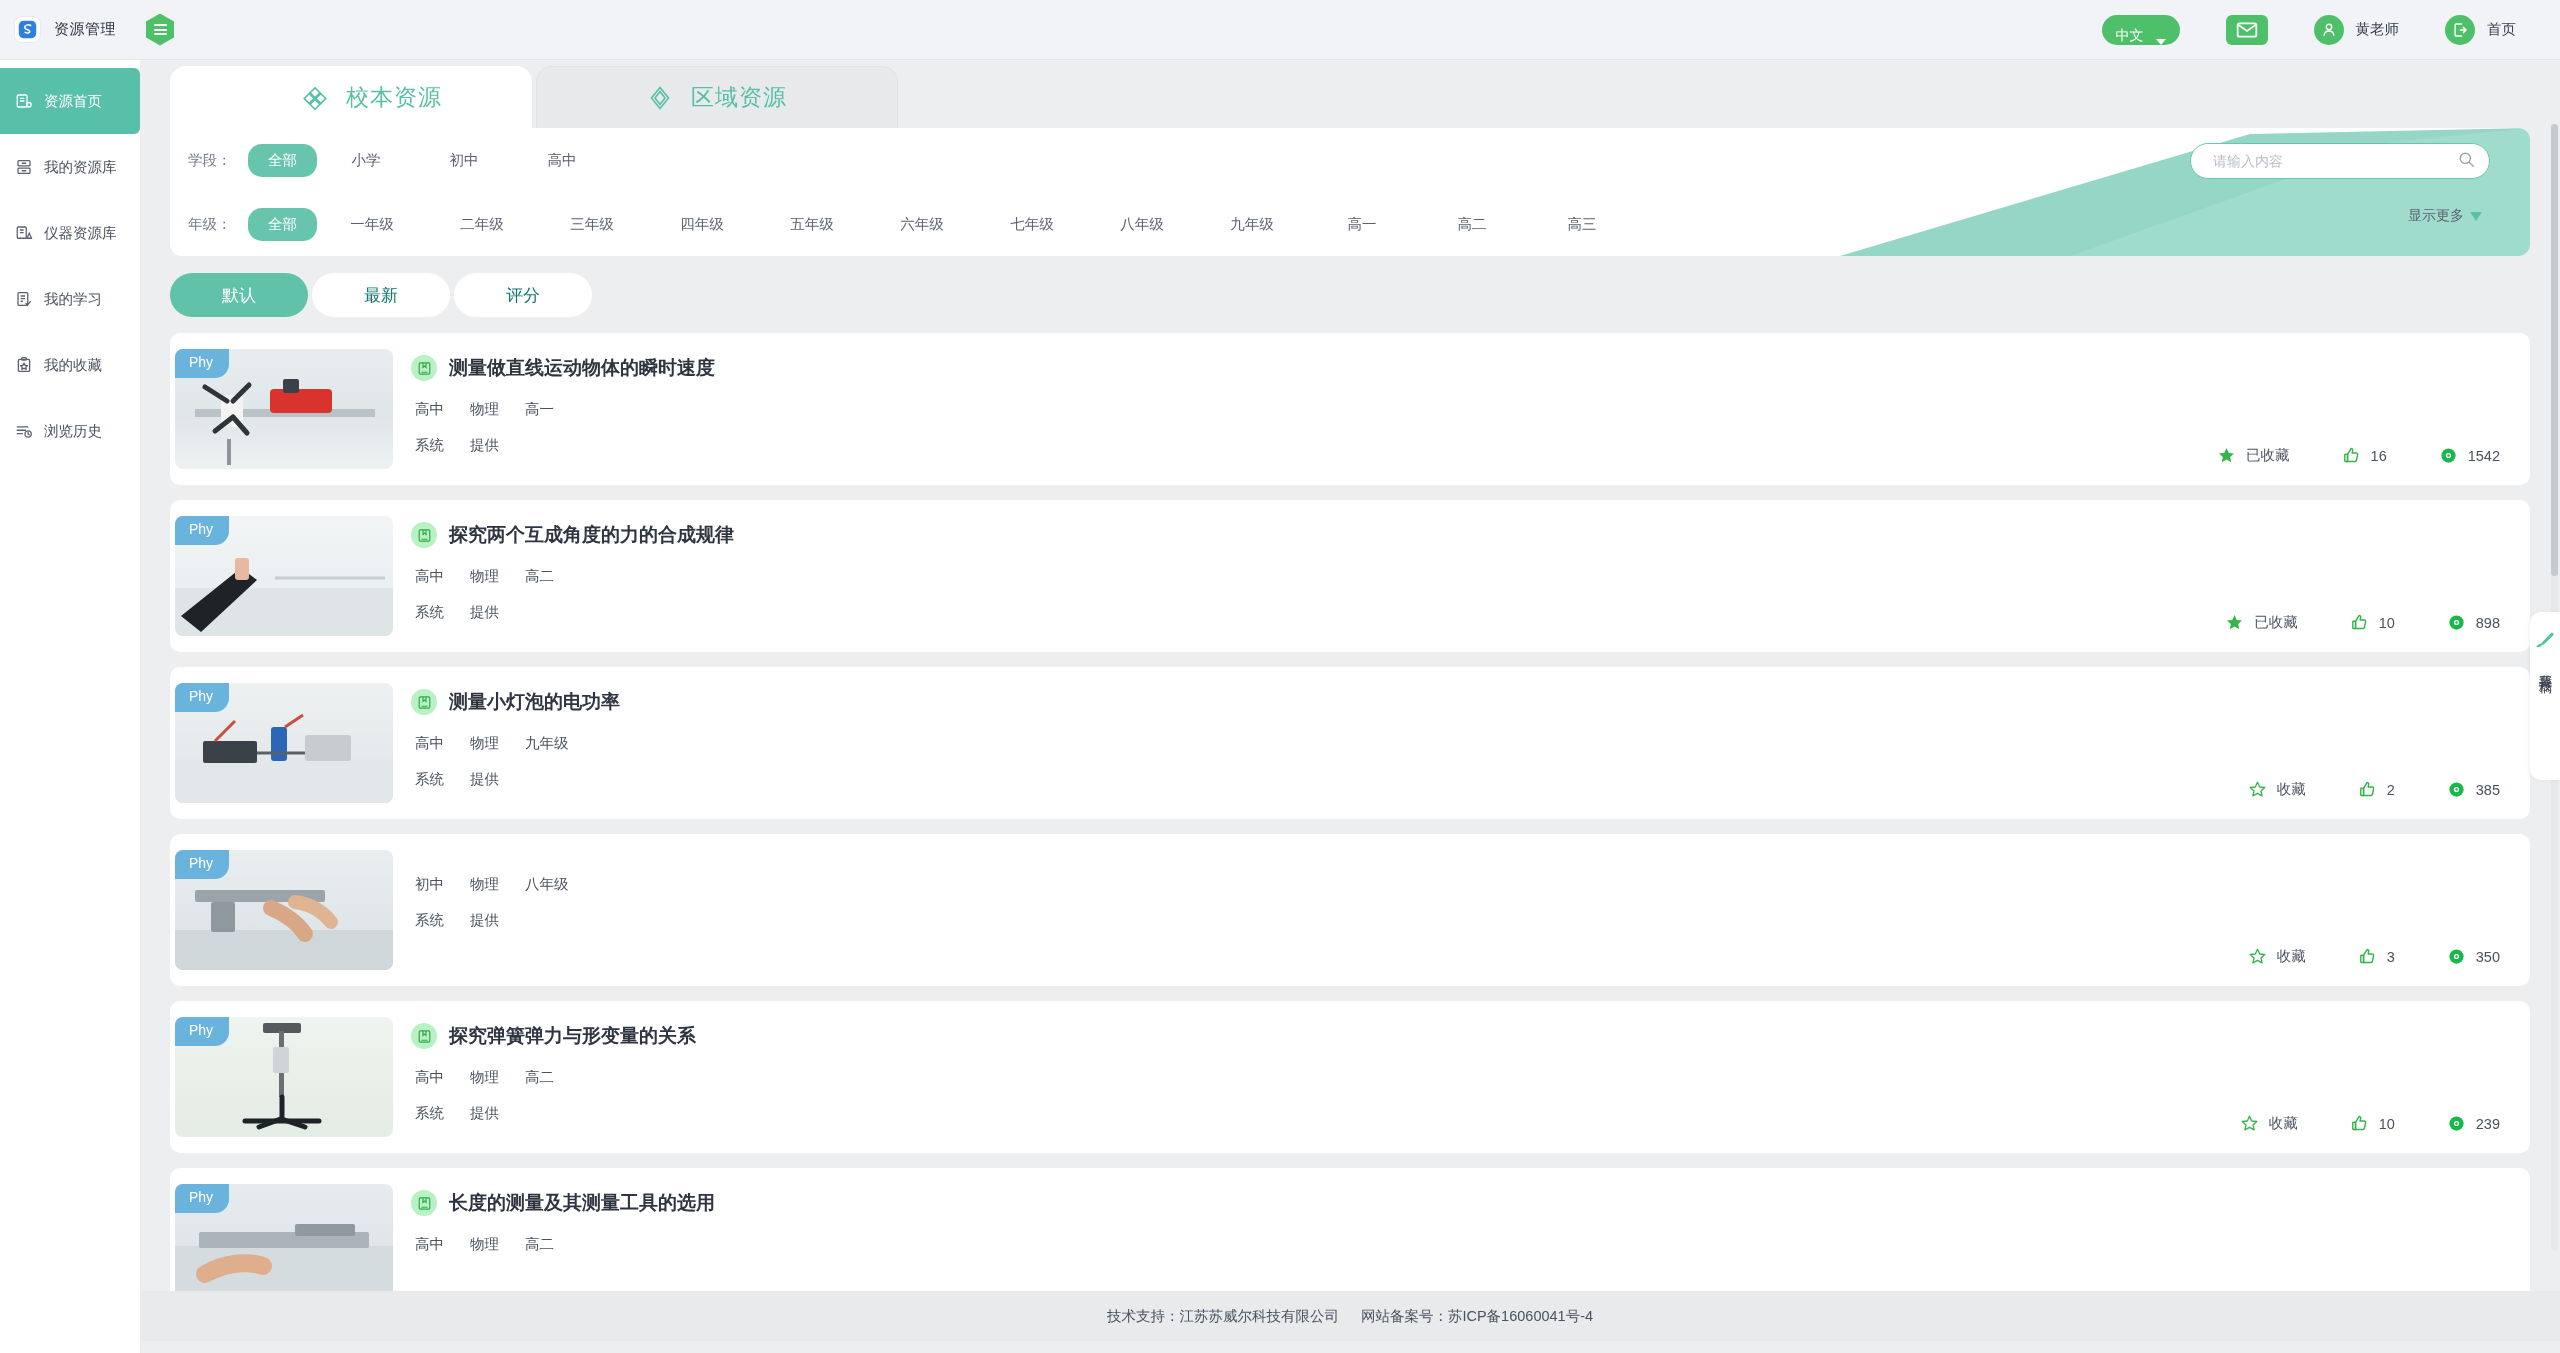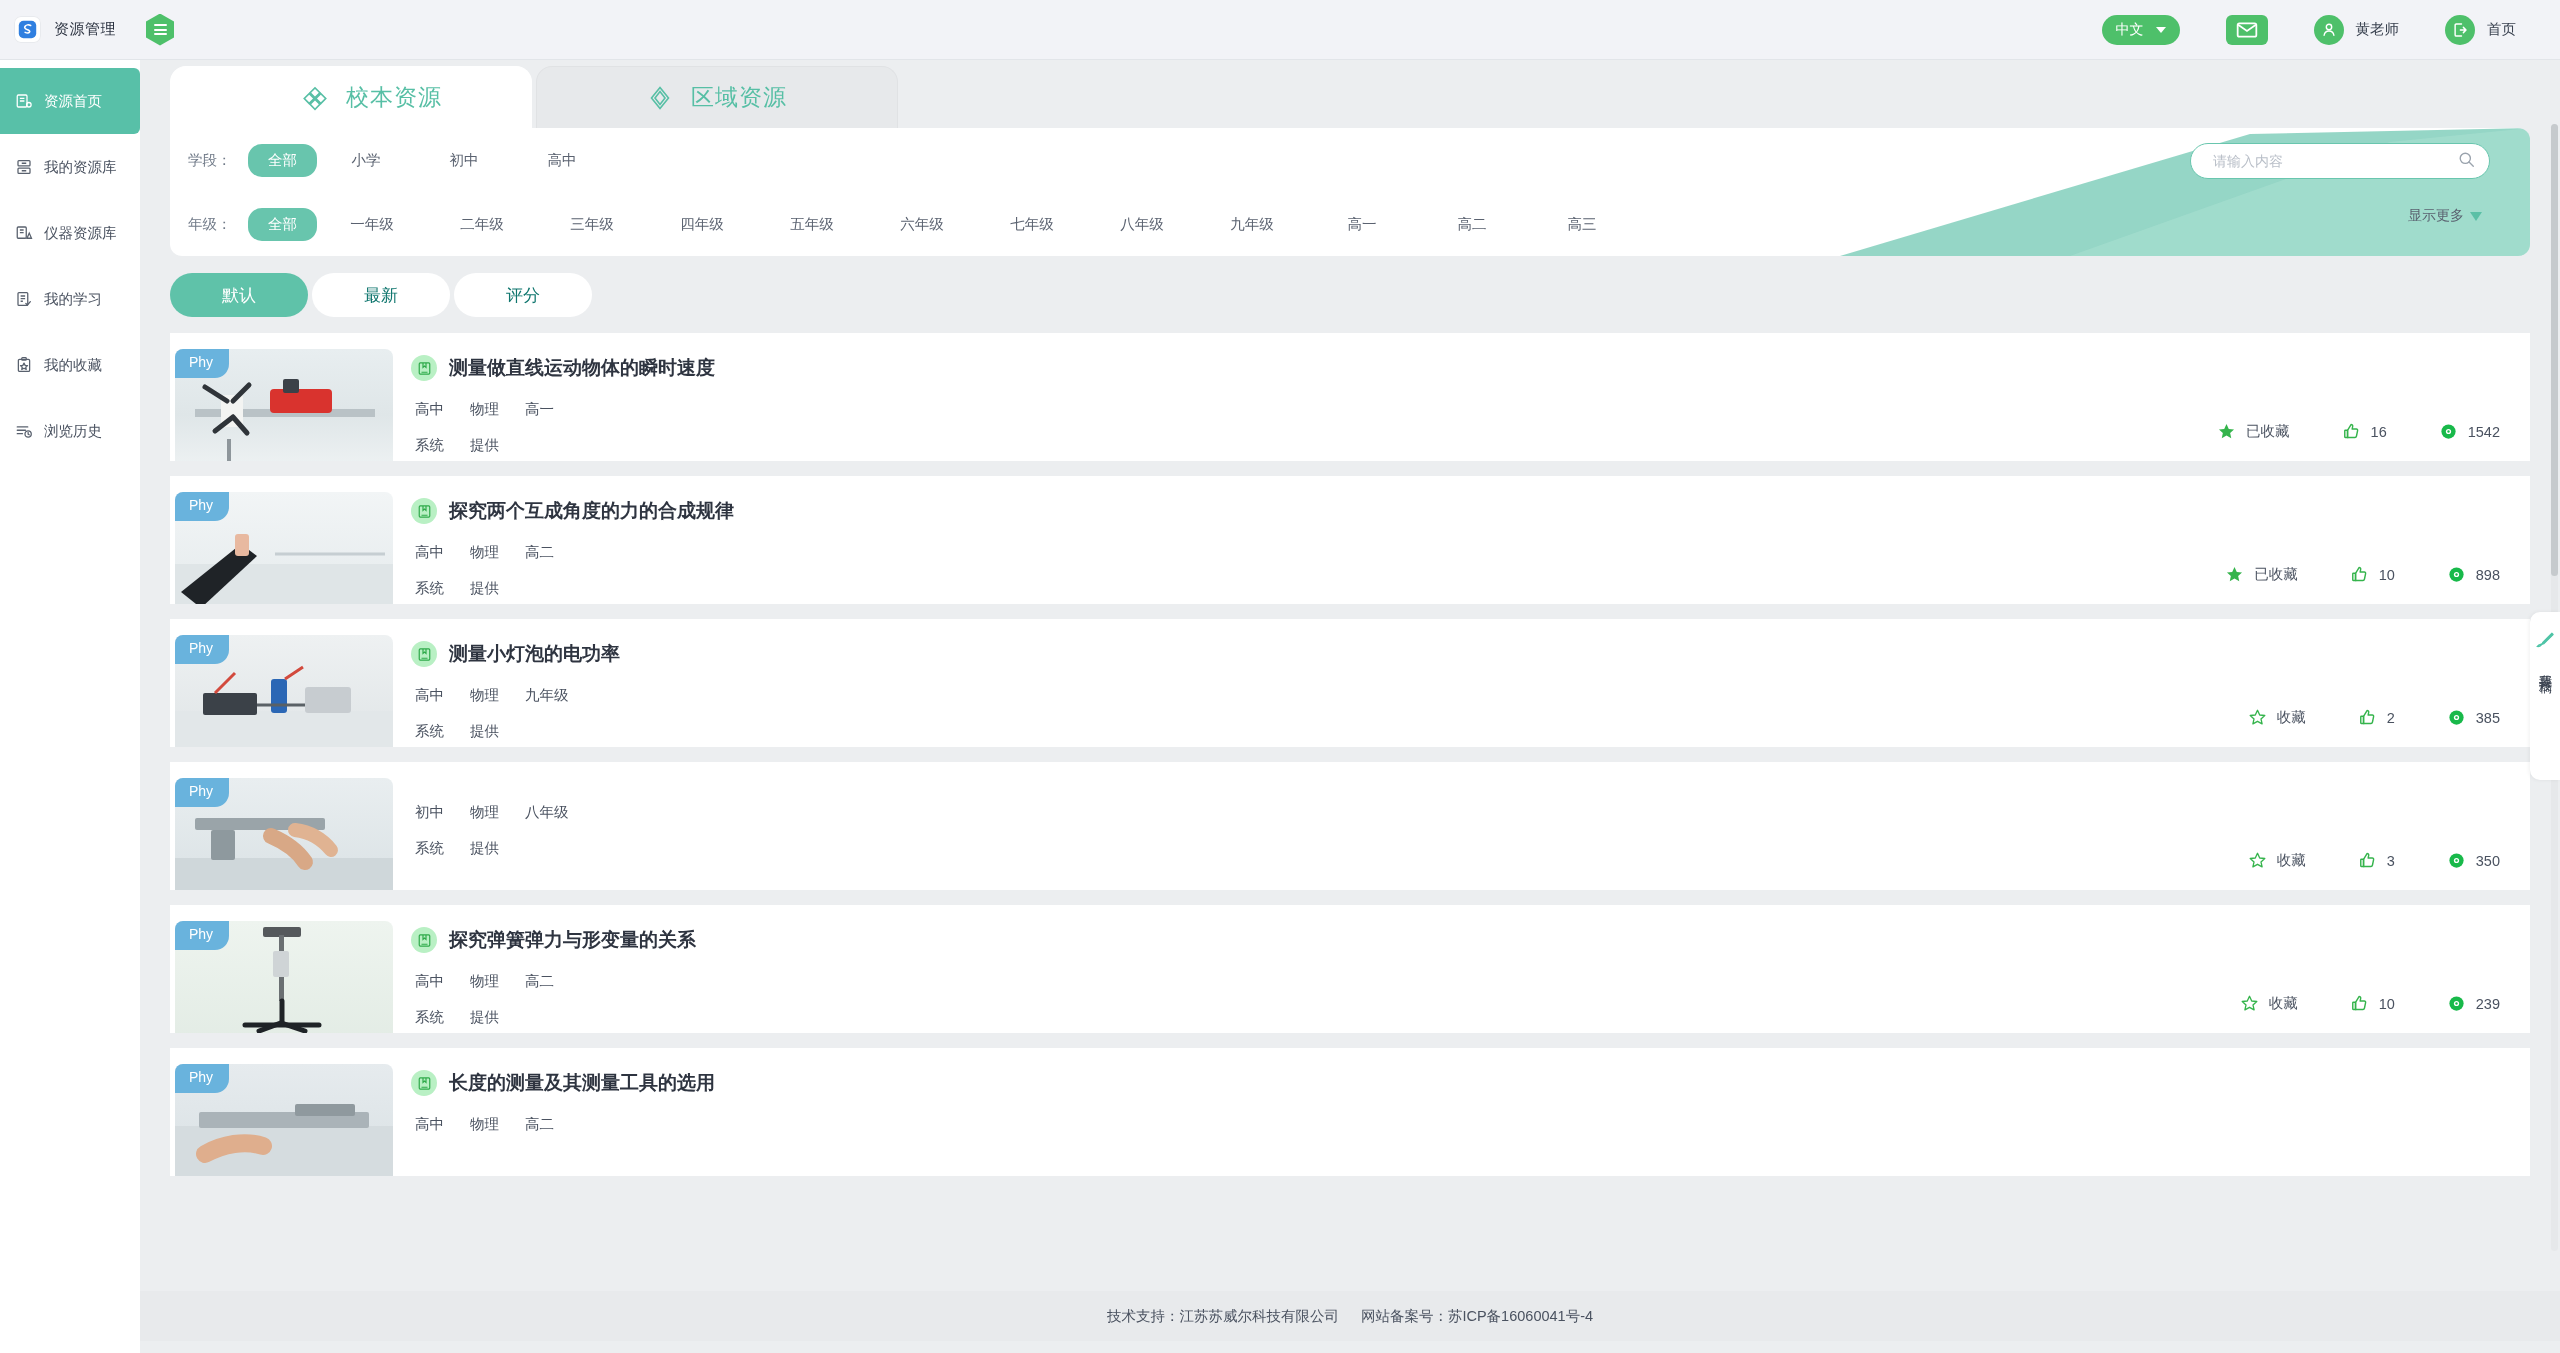--- a/index.html
+++ b/index.html
@@ -36,21 +36,21 @@
     clip-path: polygon(50% 0%, 100% 25%, 100% 75%, 50% 100%, 0% 75%, 0% 25%);
   }
   .hex-menu .bars { position: relative; z-index:2; width: 13px; }
   .hex-menu .bars i { display:block; height:2px; background:#fff; margin:2.5px 0; border-radius:1px; }
 
   .topbar-right {
     margin-left: auto; display: flex; align-items: center; gap: 46px; padding-right: 44px;
   }
   .lang-btn {
     background: #4ec06a; color: #fff; border-radius: 16px;
-    height: 30px; padding: 0 14px; display: flex; align-items: center; gap: 12px;
+    height: 30px; padding: 0 14px; display: flex; align-items: flex-end; gap: 12px;
     font-size: 14px; cursor: pointer;
   }
   .caret-down { width:0;height:0;border-left:5px solid transparent;border-right:5px solid transparent;border-top:6px solid #fff; }
   .mail-btn {
     width: 42px; height: 30px; background: #4ec06a; border-radius: 6px;
     display:flex; align-items:center; justify-content:center; cursor:pointer;
   }
   .user-box, .home-box { display:flex; align-items:center; gap: 12px; cursor: pointer; }
   .circ-icon {
     width: 30px; height: 30px; border-radius: 50%; background:#4ec06a;
@@ -138,22 +138,22 @@
   .sort-tab {
     width: 138px; height: 44px; border-radius: 22px; background: #ffffff;
     display: flex; align-items: center; justify-content: center;
     font-size: 17px; color: #0f766e; cursor: pointer;
   }
   .sort-tab.active { background: #5fc2a9; color: #ffffff; }
 
   
   .list { padding: 0 30px; }
   .card {
-    position: relative; background: #ffffff; border-radius: 0;
-    height: 128px; margin-bottom: 15px; display: flex; overflow: hidden;
+    position: relative; background: #ffffff; border-radius: 10px;
+    height: 152px; margin-bottom: 15px; display: flex; overflow: hidden;
   }
   .thumb {
     position: relative; width: 218px; height: 120px; margin: 16px 0 0 5px;
     border-radius: 8px; overflow: hidden; flex: 0 0 218px;
   }
   .thumb-badge {
     position: absolute; left: 0; top: 0; z-index: 4;
     background: #69b3dd; color: #ffffff; font-size: 14px;
     padding: 5px 16px 8px 14px;
     border-bottom-right-radius: 14px;

